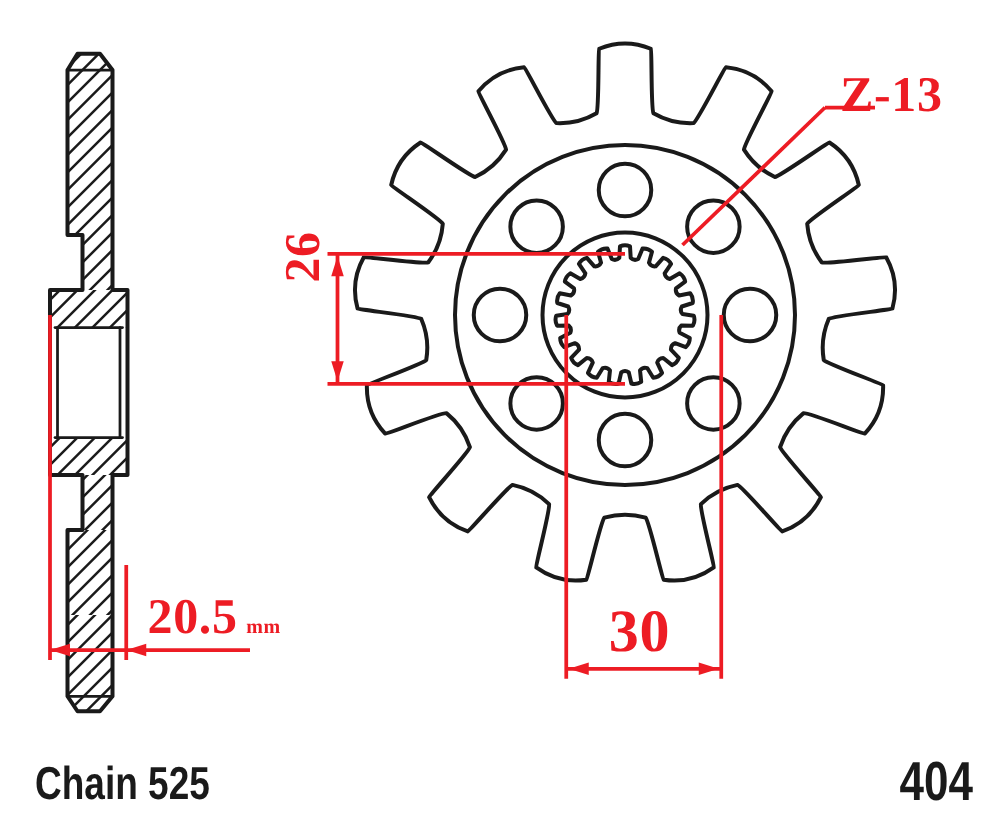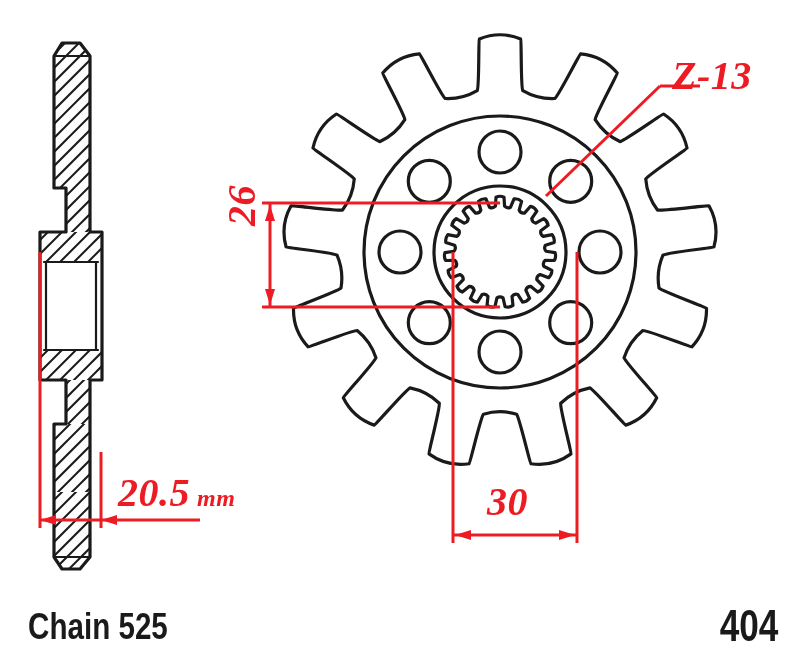--- a/index.html
+++ b/index.html
@@ -16,31 +16,30 @@
   .blk{fill:none;stroke:#1a1a1a;stroke-width:3.2;stroke-linejoin:round;stroke-linecap:round;}
   .blk-thin{fill:none;stroke:#1a1a1a;stroke-width:2.2;stroke-linejoin:round;stroke-linecap:round;}
   .hatch{fill:none;stroke:#1a1a1a;stroke-width:2.0;stroke-linecap:butt;}
   .red{fill:none;stroke:#ed1c24;stroke-width:3.0;stroke-linecap:butt;}
   .redfill{fill:#ed1c24;stroke:none;}
 
   .lbl{
     position:absolute;
     color:#ed1c24;
     font-family:"Liberation Serif", serif;
-    font-style:italic;
     font-weight:700;
     white-space:nowrap;
     line-height:1;
     letter-spacing:0.5px;
   }
   #label-z13{left:672px;top:56px;font-size:40px;}
   #label-26{left:222px;top:226px;font-size:40px;transform:rotate(-90deg);transform-origin:left top;}
-  #label-30{left:487px;top:482px;font-size:40px;}
+  #label-30{left:487px;top:482px;font-size:48px;}
   #label-15-wrap{left:118px;top:473px;font-size:40px;}
-  #label-15-wrap .unit{font-size:24px;margin-left:7px;}
+  #label-15-wrap .unit{font-size:16px;margin-left:7px;}
 
   .foot{
     position:absolute;
     color:#1a1a1a;
     font-family:"Liberation Sans", sans-serif;
     font-weight:700;
     font-size:37px;
     letter-spacing:0px;
     white-space:nowrap;
     transform:scaleX(0.80);

